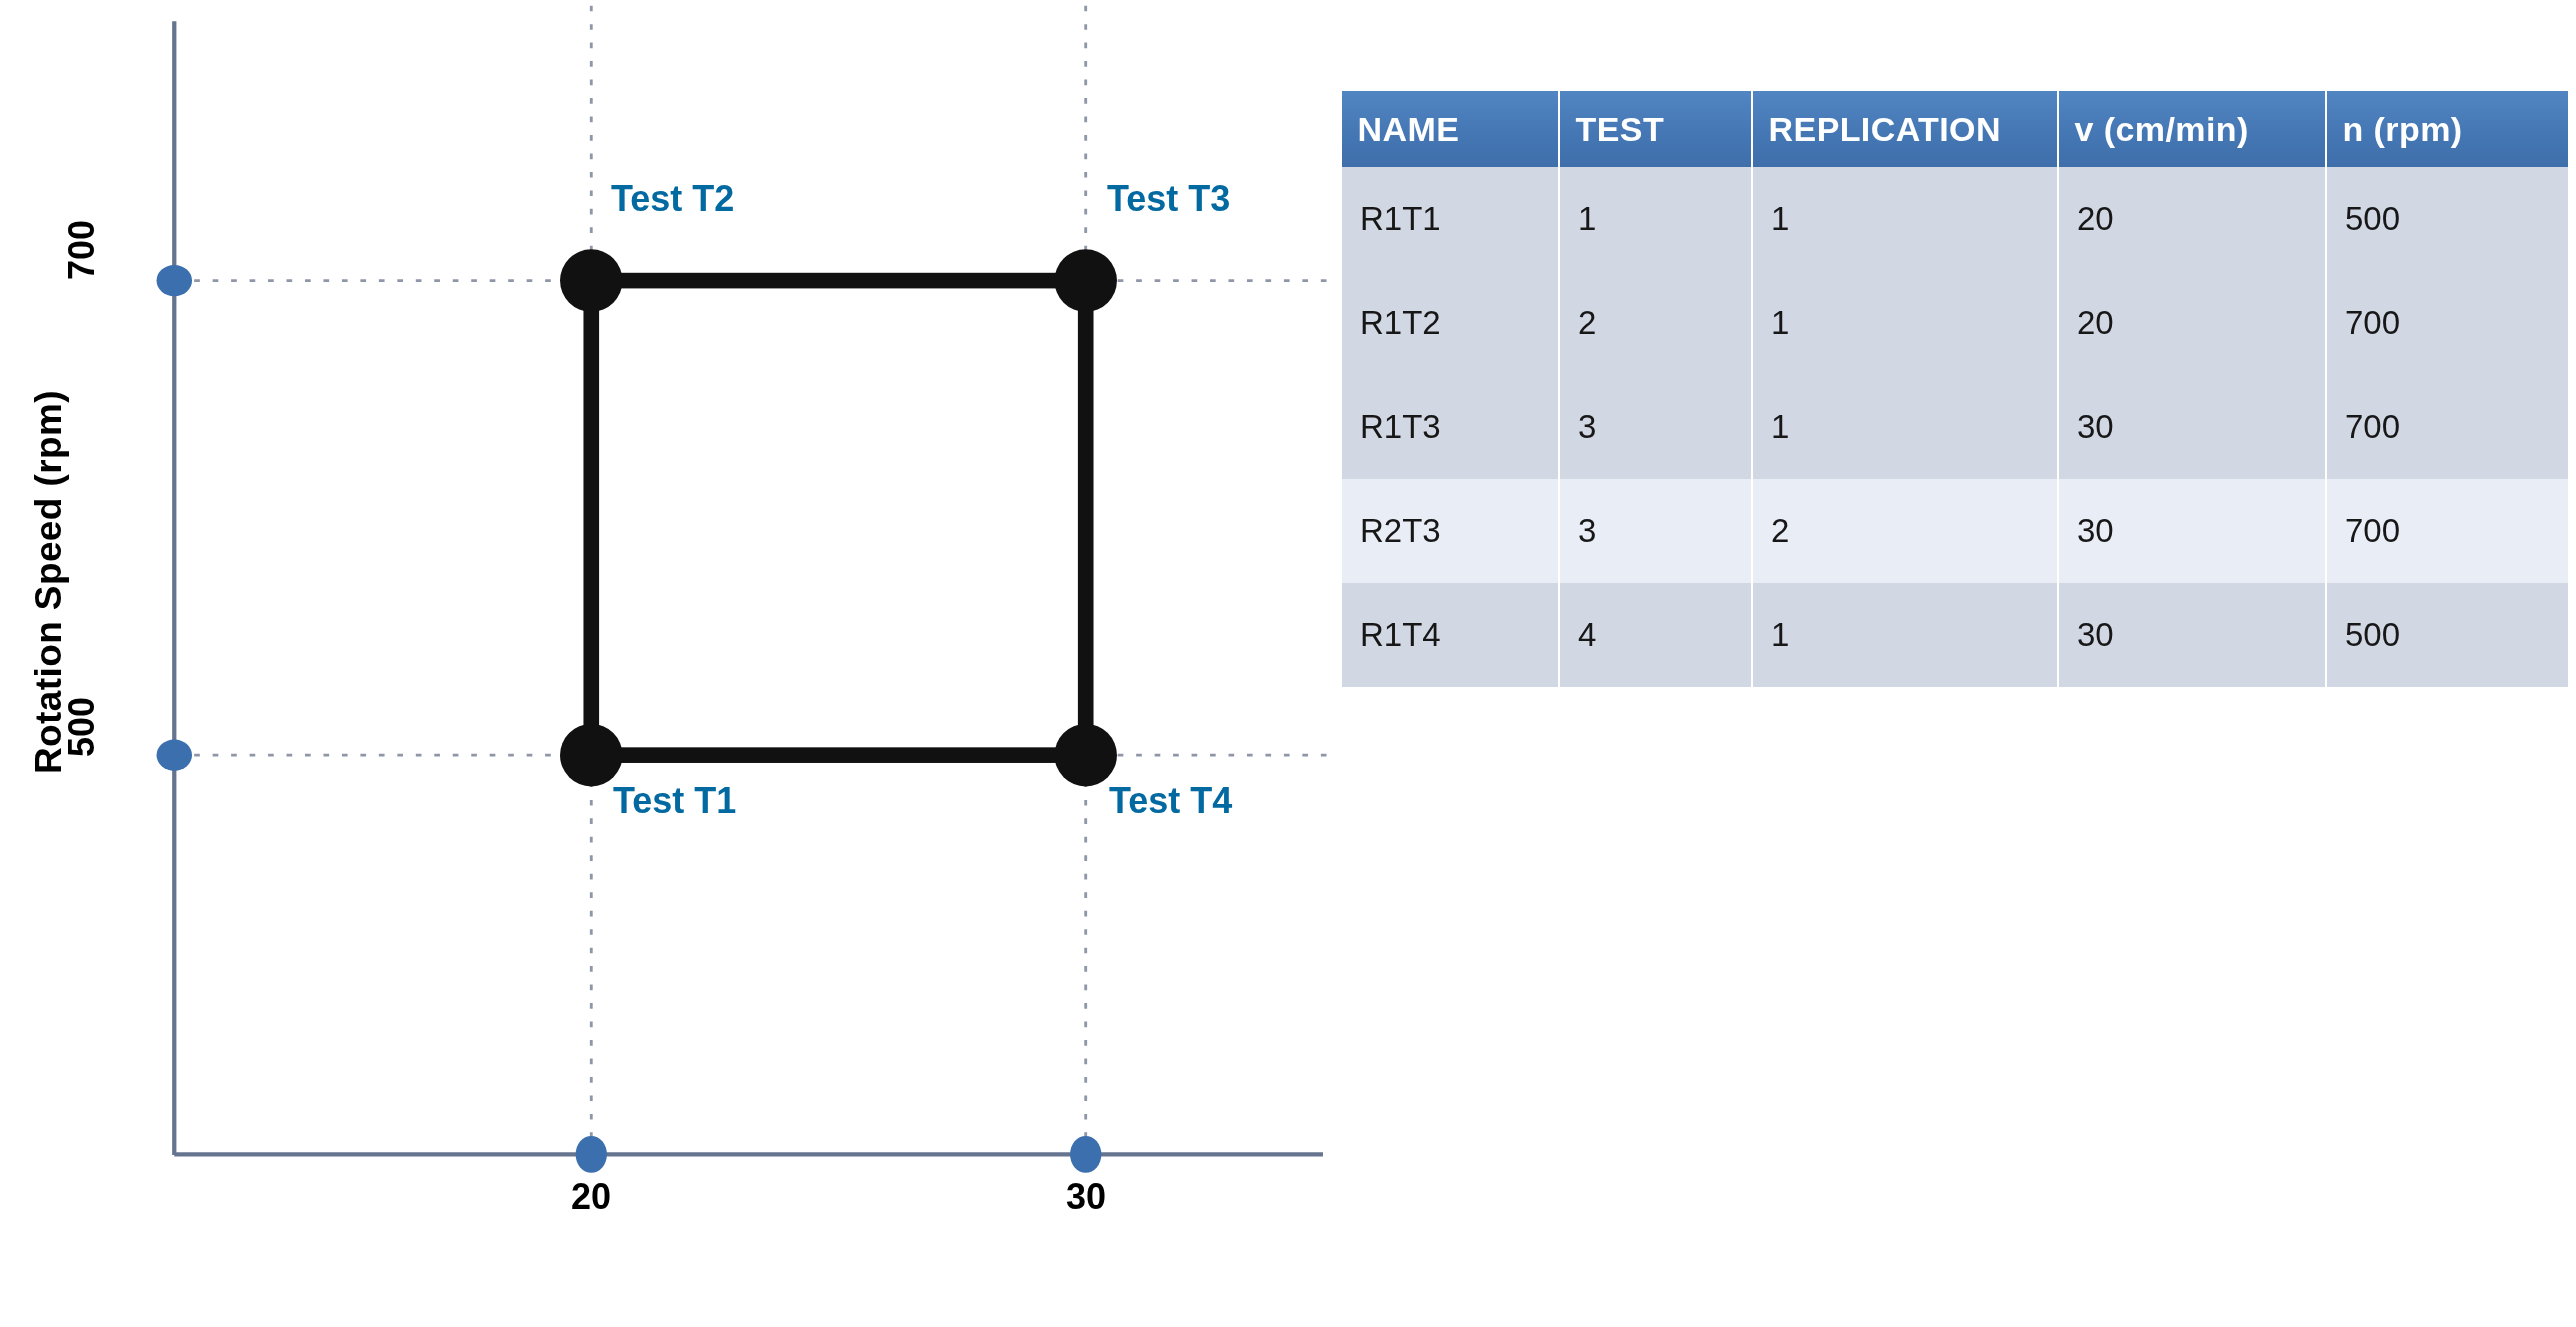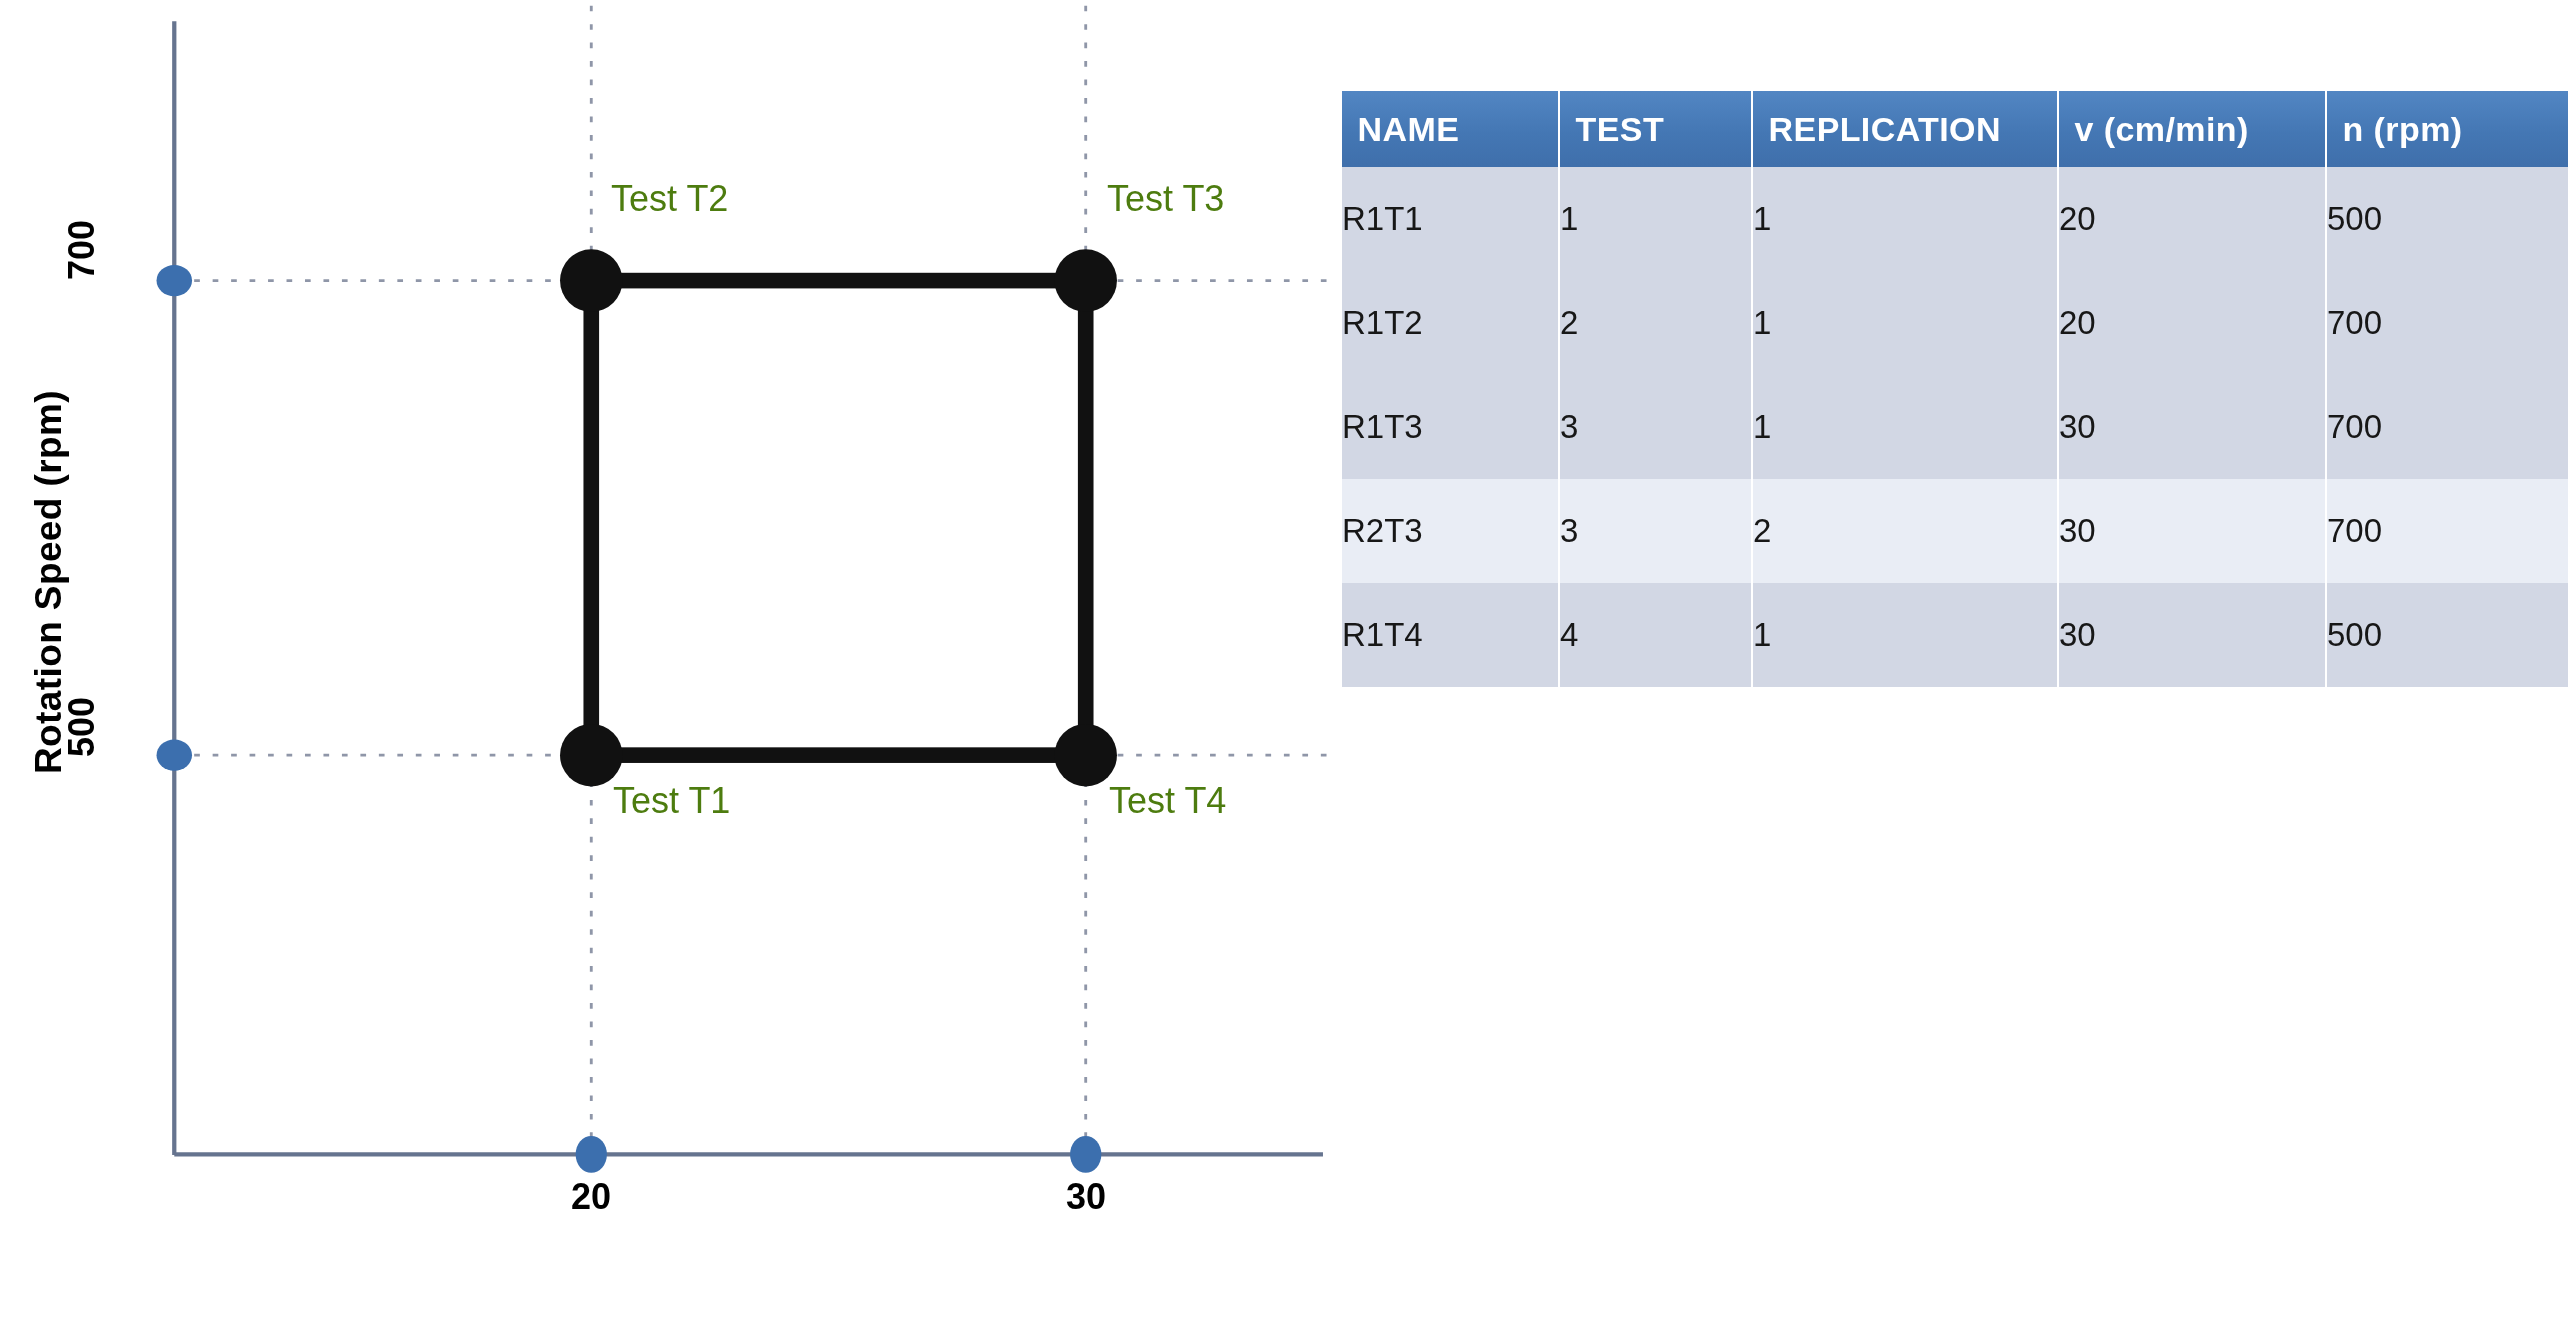--- a/index.html
+++ b/index.html
@@ -71,22 +71,22 @@
   }
   #ytick-700 { left: 32px;  top: 229px; }
   #ytick-500 { left: 32px;  top: 706px; }
 
   .xtick { width: 114px; text-align: center; }
   #xtick-20 { left: 534px;  top: 1176px; }
   #xtick-30 { left: 1029px; top: 1176px; }
 
   .point-label {
     position: absolute;
-    font-weight: normal;
-    color: #4d7c0f;
+    font-weight: bold;
+    color: #0369a1;
     font-size: 36px;
     white-space: nowrap;
   }
   #label-T2 { left: 611px;  top: 178px; }
   #label-T3 { left: 1107px; top: 178px; }
   #label-T1 { left: 613px;  top: 780px; }
   #label-T4 { left: 1109px; top: 780px; }
 
   
   #table-panel {
@@ -111,21 +111,21 @@
     box-sizing: border-box;
     border-right: 2.8px solid #ffffff;
     letter-spacing: 0.4px;
     vertical-align: middle;
   }
   table.doe-table th:last-child { border-right: none; }
   table.doe-table td {
     font-size: 33px;
     color: #171717;
     text-align: left;
-    padding: 21px 0 21px 0;
+    padding: 21px 0 21px 18px;
     height: 104px;
     box-sizing: border-box;
     border-right: 2.8px solid #ffffff;
     vertical-align: middle;
   }
   table.doe-table td:last-child { border-right: none; }
   table.doe-table tbody tr.odd td  { background: #d2d7e4; }
   table.doe-table tbody tr.even td { background: #e9edf5; }
 
   col.c-name { width: 217px; }

